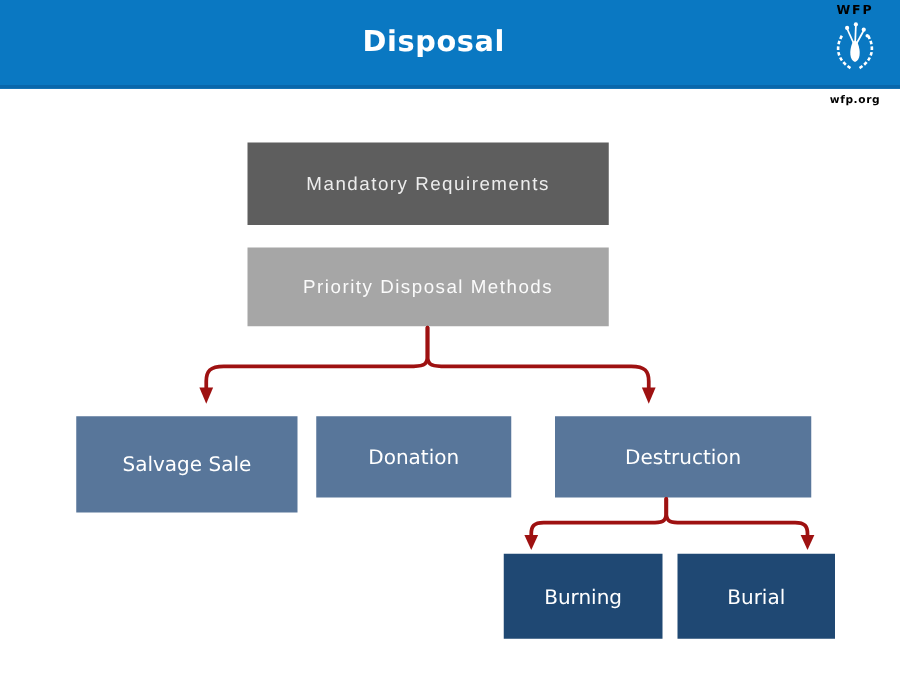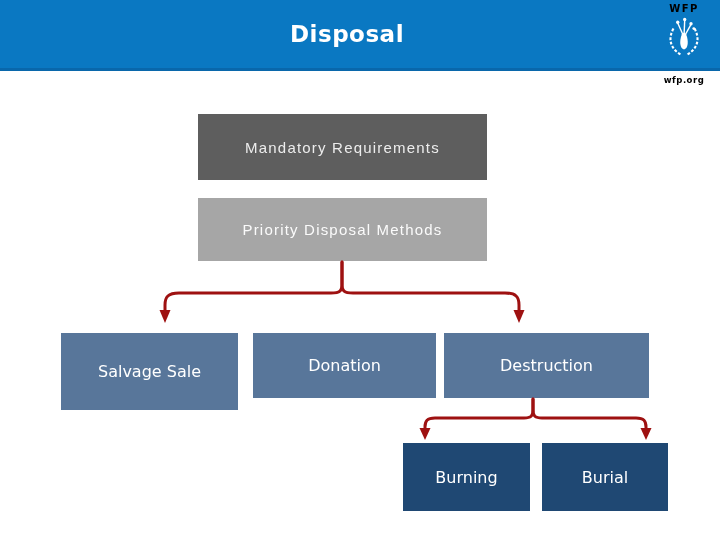--- a/index.html
+++ b/index.html
@@ -51,21 +51,21 @@
     font-size: 15px; letter-spacing: 1.2px; color: #ededed;
   }
   .box-gray-light {
     left: 198px; top: 198px; width: 289px; height: 63px;
     background: #a6a6a6;
     font-family: "Liberation Sans", sans-serif;
     font-size: 15px; letter-spacing: 1.2px; color: #fbfbfb;
   }
   .box-steel { background: #58769a; font-size: 16px; }
   .box-salvage     { left: 61px;  top: 333px; width: 177px; height: 77px; }
-  .box-donation    { left: 253px; top: 333px; width: 183px; height: 65px; }
+  .box-donation    { left: 253px; top: 333px; width: 156px; height: 65px; }
   .box-destruction { left: 444px; top: 333px; width: 205px; height: 65px; }
   .box-navy { background: #1f4873; font-size: 16px; }
   .box-burning { left: 403px; top: 443px; width: 127px; height: 68px; }
   .box-burial  { left: 542px; top: 443px; width: 126px; height: 68px; }
 
   
   .connectors {
     position: absolute; left: 0; top: 0;
     width: 720px; height: 540px;
     pointer-events: none;

